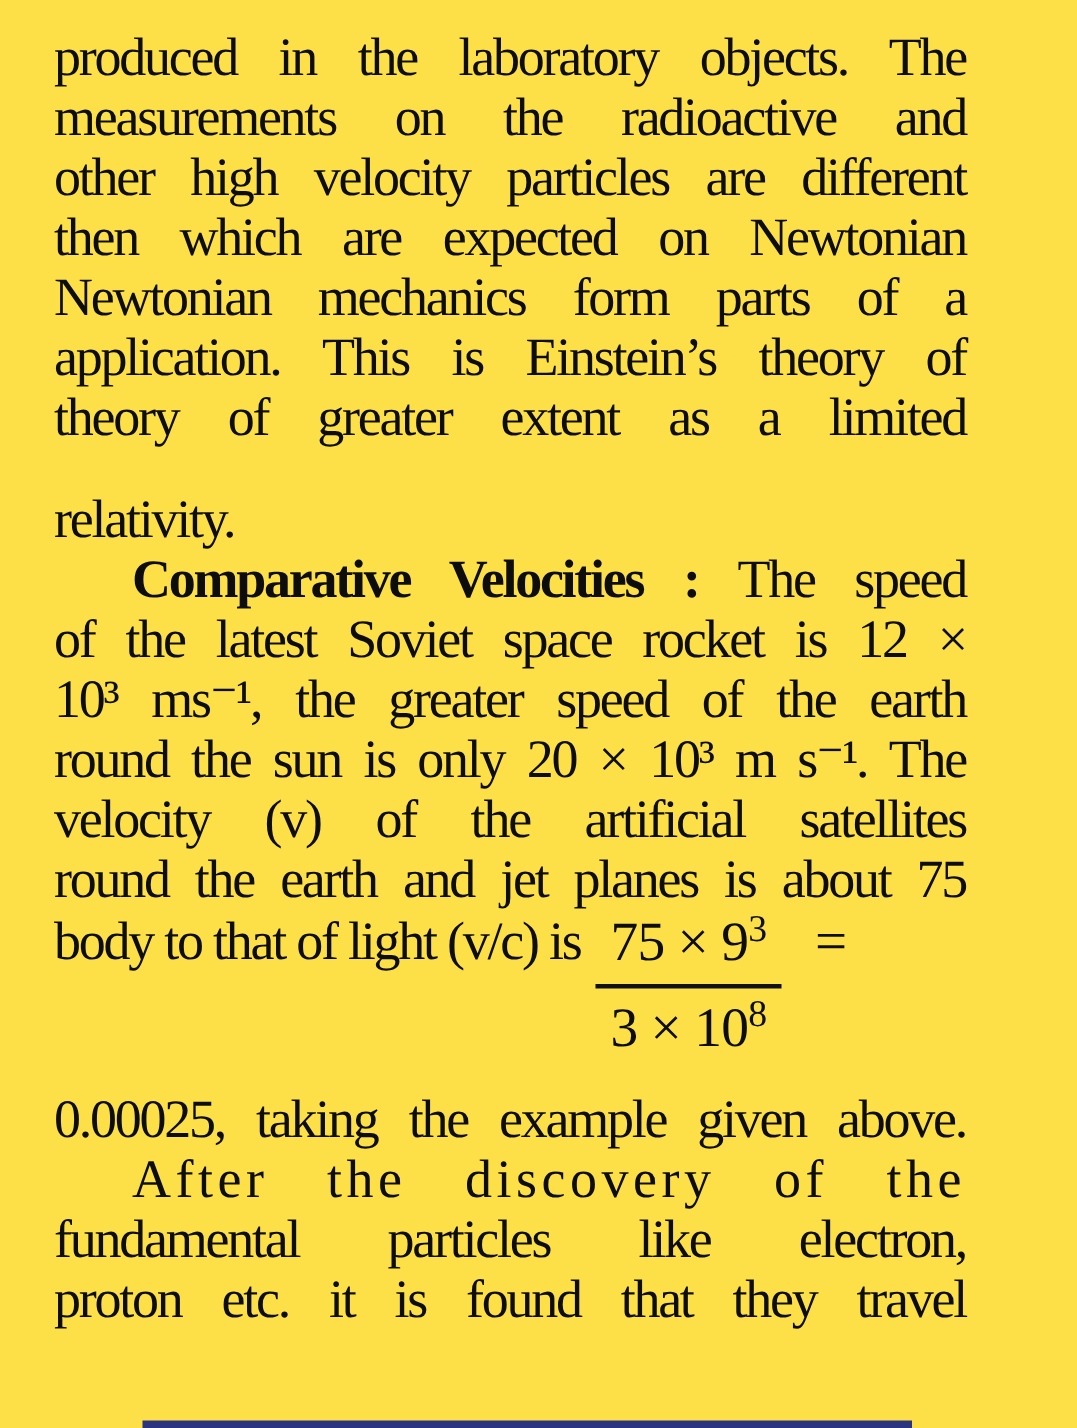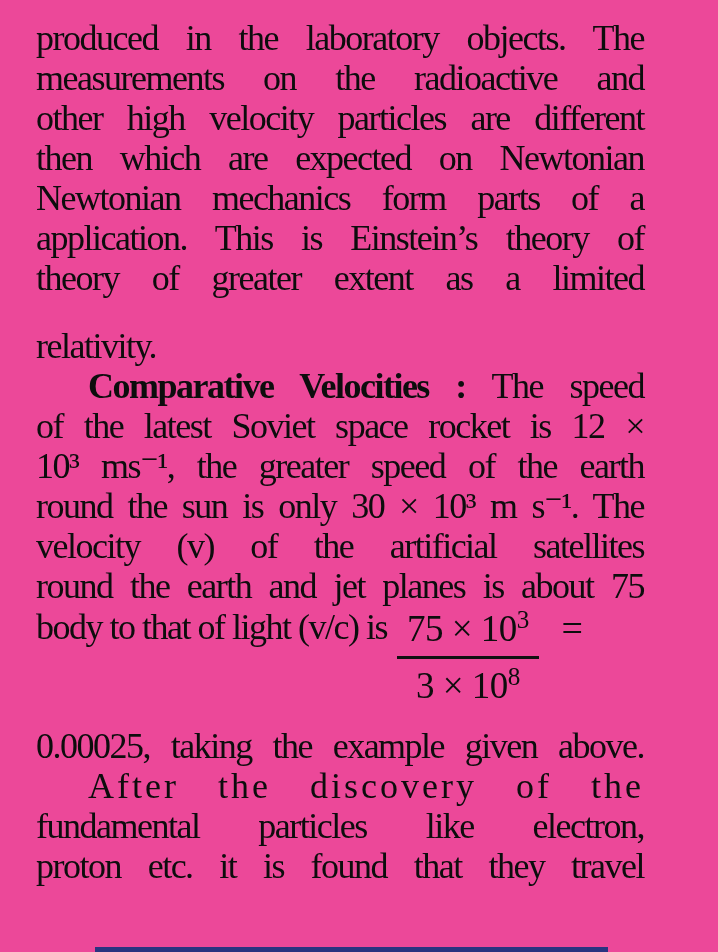--- a/index.html
+++ b/index.html
@@ -4,21 +4,21 @@
 <style>
   html, body {
     margin: 0;
     padding: 0;
     background: #ffffff;
   }
   .page {
     position: relative;
     width: 718px;
     height: 952px;
-    background: #ec4899;
+    background: #fde047;
     overflow: hidden;
     font-family: "Liberation Serif", "DejaVu Serif", serif;
     color: #0d0d0d;
     box-sizing: border-box;
     padding: 18px 74px 0 36px;
   }
   .line {
     font-size: 36px;
     line-height: 40px;
     height: 40px;
@@ -97,28 +97,28 @@
   <div class="line">Newtonian mechanics form parts of a</div>
   <div class="line">application. This is Einstein’s theory of</div>
   <div class="line">theory of greater extent as a limited</div>
   <div class="line no-just">relativity.</div>
 
   <div class="line indent">
     <span class="bold">Comparative Velocities :</span><span> The speed</span>
   </div>
   <div class="line">of the latest Soviet space rocket is 12 ×</div>
   <div class="line">10³ ms⁻¹, the greater speed of the earth</div>
-  <div class="line">round the sun is only 30 × 10³ m s⁻¹. The</div>
+  <div class="line">round the sun is only 20 × 10³ m s⁻¹. The</div>
   <div class="line">velocity (v) of the artificial satellites</div>
   <div class="line">round the earth and jet planes is about 75</div>
 
   <div class="formula-row">
     <span>body to that of light (v/c) is</span>
     <span class="frac">
-      <span class="num"><span>75 × 10</span><sup>3</sup></span>
+      <span class="num"><span>75 × 9</span><sup>3</sup></span>
       <span class="den"><span>3 × 10</span><sup>8</sup></span>
     </span>
     <span class="equals">=</span>
   </div>
 
   <div class="line">0.00025, taking the example given above.</div>
 
   <div class="line indent tracked">After the discovery of the</div>
   <div class="line">fundamental particles like electron,</div>
   <div class="line">proton etc. it is found that they travel</div>

